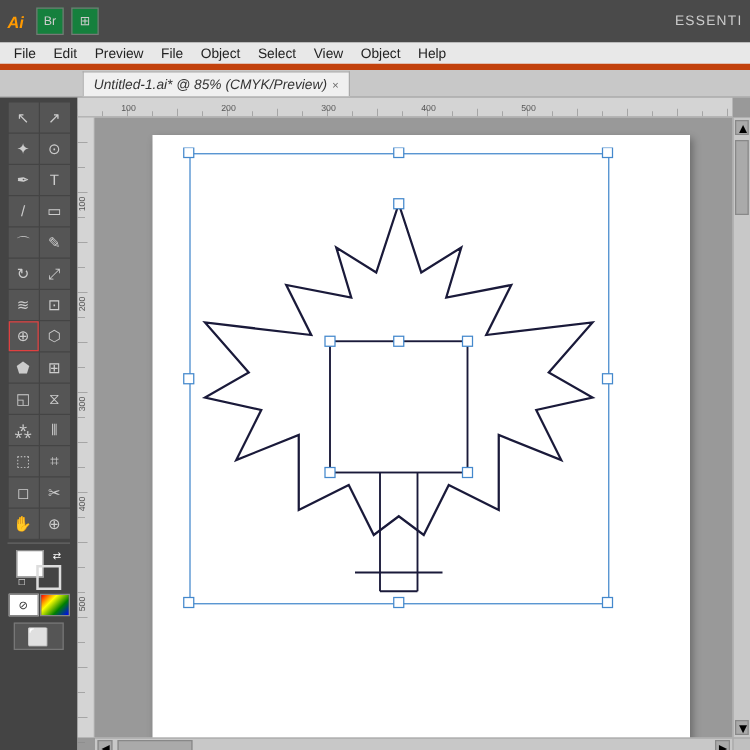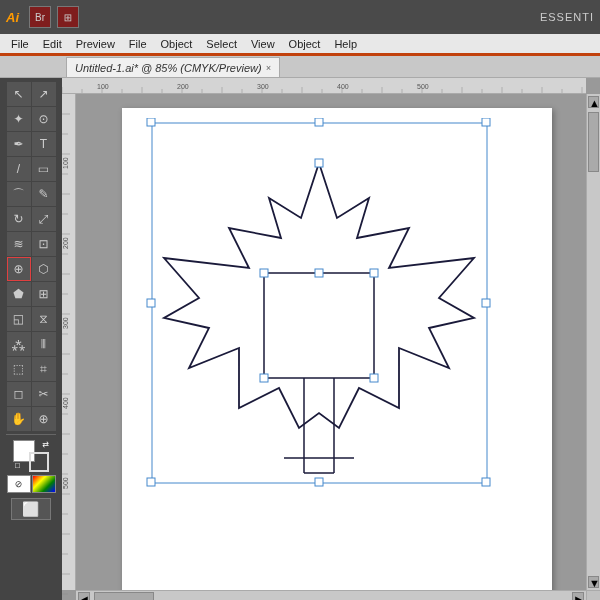--- a/index.html
+++ b/index.html
@@ -17,41 +17,41 @@
     }
     #ai-logo {
       color: #ff9a00;
       font-weight: bold;
       font-size: 13px;
       font-style: italic;
       margin-right: 4px;
     }
     .top-icon-btn {
       width: 22px; height: 22px;
-      background: #7f1d1d;
+      background: #15803d;
       border: 1px solid #777;
       display: flex; align-items: center; justify-content: center;
       color: #ccc; font-size: 10px; cursor: pointer;
     }
     #essential-label {
       margin-left: auto;
       color: #ccc;
       font-size: 11px;
       letter-spacing: 1px;
     }
 
     
     #menu-bar {
       width: 600px;
       height: 22px;
       background: #e8e8e8;
       display: flex;
       align-items: center;
       padding: 0 4px;
-      border-bottom: 3px solid #c2410c;
+      border-bottom: 5px solid #c2410c;
     }
     .menu-item {
       padding: 2px 7px;
       font-size: 11px;
       color: #222;
       cursor: pointer;
       white-space: nowrap;
     }
 
     

